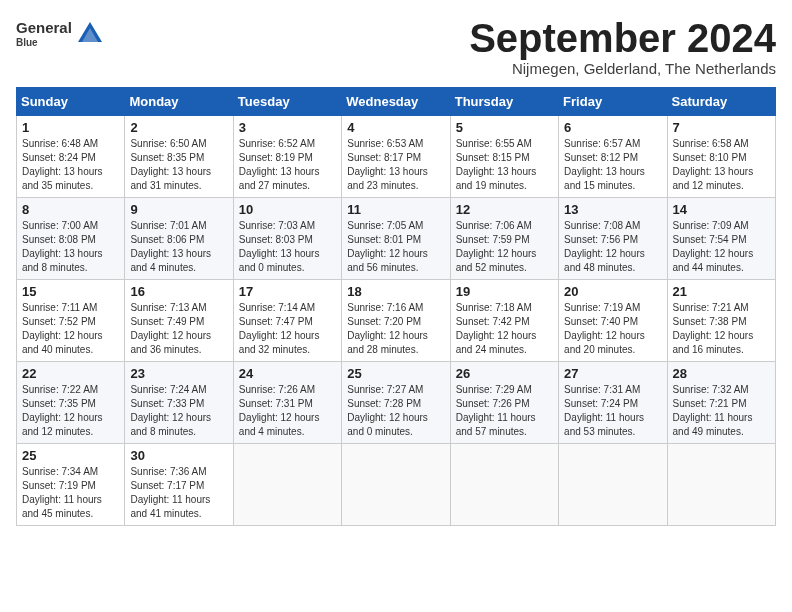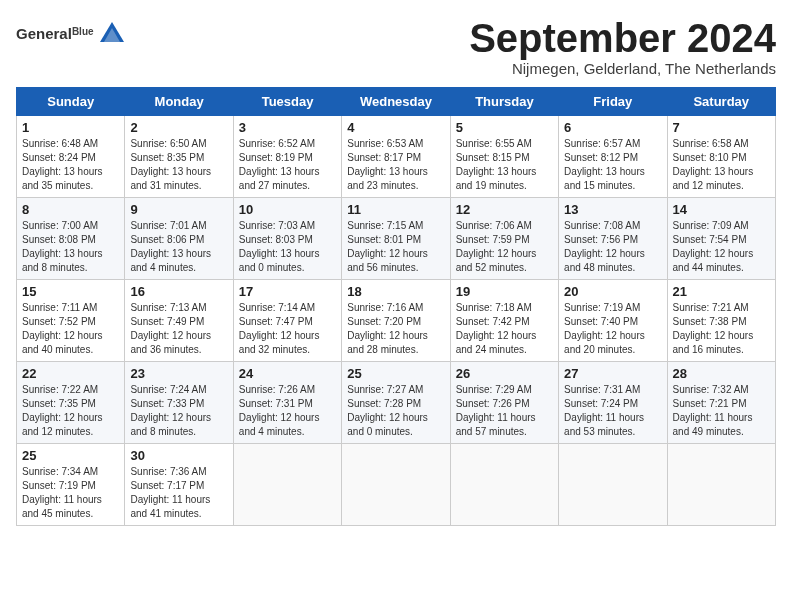--- a/index.html
+++ b/index.html
@@ -16,21 +16,21 @@
       align-items: flex-start;
       margin-bottom: 10px;
     }
     .logo {
       display: flex;
       align-items: center;
       margin-top: 4px;
     }
     .logo-text {
       display: flex;
-      flex-direction: row;
+      flex-direction: column;
       line-height: 1.1;
     }
     .logo-general {
       font-size: 15px;
       font-weight: bold;
       color: #333;
     }
     .logo-blue {
       font-size: 10px;
       font-weight: bold;
@@ -56,21 +56,21 @@
     }
     table {
       width: 100%;
       border-collapse: collapse;
       font-size: 11px;
     }
     thead tr th {
       background: #1a5fb4;
       color: #fff;
       padding: 6px 4px;
-      text-align: center;
+      text-align: left;
       font-size: 13px;
       font-weight: bold;
       border: 1px solid #1a5fb4;
     }
     tbody tr td {
       border: 1px solid #ccc;
       vertical-align: top;
       padding: 4px 5px;
       width: calc(100% / 7);
       min-height: 70px;
@@ -196,21 +196,21 @@
         </td>
         <td>
           <span class="day-number">10</span>
           <div class="day-info">Sunrise: 7:03 AM
 Sunset: 8:03 PM
 Daylight: 13 hours
 and 0 minutes.</div>
         </td>
         <td>
           <span class="day-number">11</span>
-          <div class="day-info">Sunrise: 7:15 AM
+          <div class="day-info">Sunrise: 7:05 AM
 Sunset: 8:01 PM
 Daylight: 12 hours
 and 56 minutes.</div>
         </td>
         <td>
           <span class="day-number">12</span>
           <div class="day-info">Sunrise: 7:06 AM
 Sunset: 7:59 PM
 Daylight: 12 hours
 and 52 minutes.</div>

